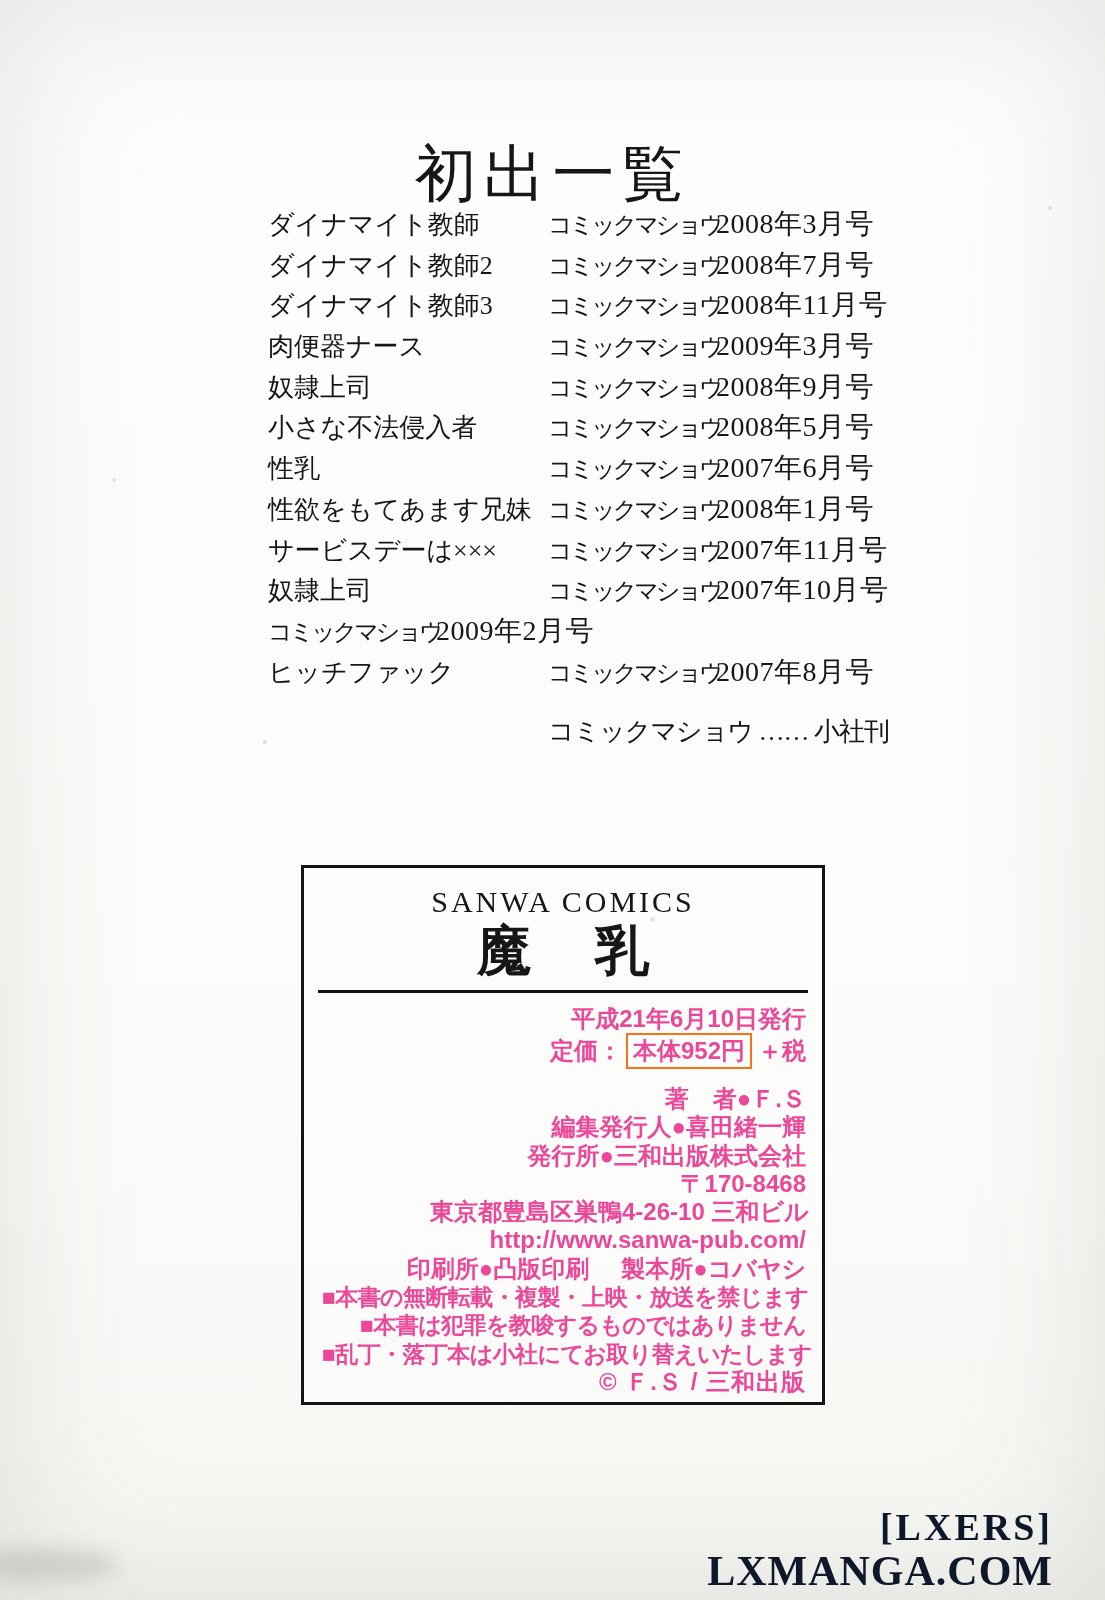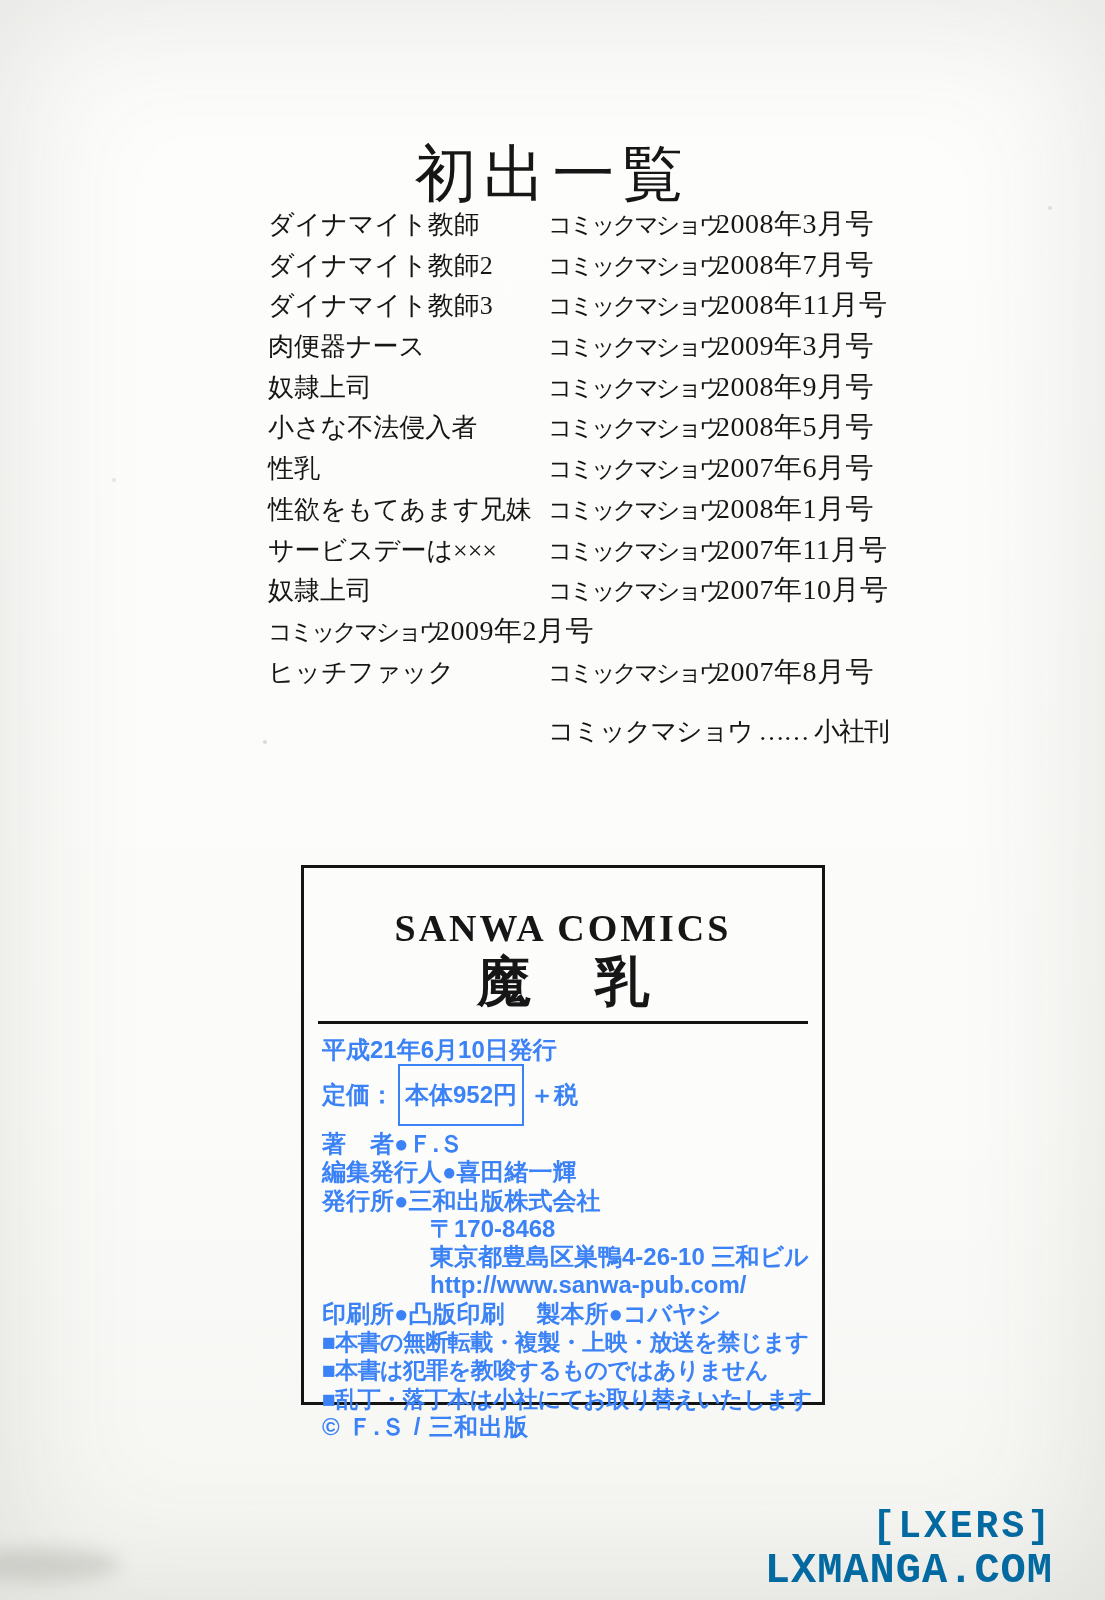--- a/index.html
+++ b/index.html
@@ -22,38 +22,38 @@
   .col-mag{width:168px;font-size:24px;letter-spacing:-3px;}
   .col-issue{font-size:28px;letter-spacing:.5px;}
   .pub-footnote{
     margin-top:22px;margin-left:280px;font-size:26px;letter-spacing:-1px;white-space:nowrap;
   }
   
   .colophon{
     position:absolute;left:301px;top:865px;width:524px;height:540px;
     border:3px solid #141414;box-sizing:border-box;background:rgba(255,255,255,.35);
   }
-  .imprint{margin-top:38px;text-align:center;font-size:38px;font-weight:700;letter-spacing:3px;}
+  .imprint{margin-top:17px;text-align:center;font-size:30px;font-weight:400;letter-spacing:3px;}
   .book-title{margin-top:4px;display:flex;justify-content:center;gap:64px;font-size:54px;font-weight:700;line-height:1.05;}
   .rule{border:none;border-top:3px solid #141414;margin:10px 14px 12px 14px;}
   .info{
     padding:0 16px 0 18px;
     font-family:"Liberation Sans","DejaVu Sans",sans-serif;
-    font-weight:700;font-size:24px;line-height:28.3px;color:#3b82f6;
+    font-weight:700;font-size:24px;line-height:28.3px;color:#ec4899;text-align:right;
   }
   .info-line{white-space:nowrap;}
   .indent{margin-left:108px;}
-  .price-box{display:inline-block;border:2px solid #3b82f6;padding:17px 5px;margin:0 6px 4px 4px;line-height:24px;}
+  .price-box{display:inline-block;border:2px solid #f97316;padding:4px 5px;margin:0 6px 16px 4px;line-height:24px;}
   .gap32{display:inline-block;width:32px;}
   .notice{font-size:23px;letter-spacing:-.6px;}
   .copyright{font-size:24px;letter-spacing:1px;}
   
   .watermark{
     position:absolute;right:52px;bottom:6px;text-align:right;z-index:60;
-    font-family:Liberation Mono, monospace;font-weight:800;color:#0369a1;
+    font-family:Liberation Serif, serif;font-weight:800;color:#0f172a;
   }
   .wm1{font-size:38px;line-height:42px;letter-spacing:3px;}
   .wm2{font-size:42px;line-height:46px;letter-spacing:1px;}
   
   .speck{position:absolute;border-radius:50%;background:#b9b9b4;pointer-events:none;}
   .smudge{position:absolute;left:-30px;bottom:18px;width:150px;height:34px;border-radius:50%;
     background:#cfcfca;filter:blur(9px);opacity:.7;pointer-events:none;}
 </style>
 </head>
 <body>

